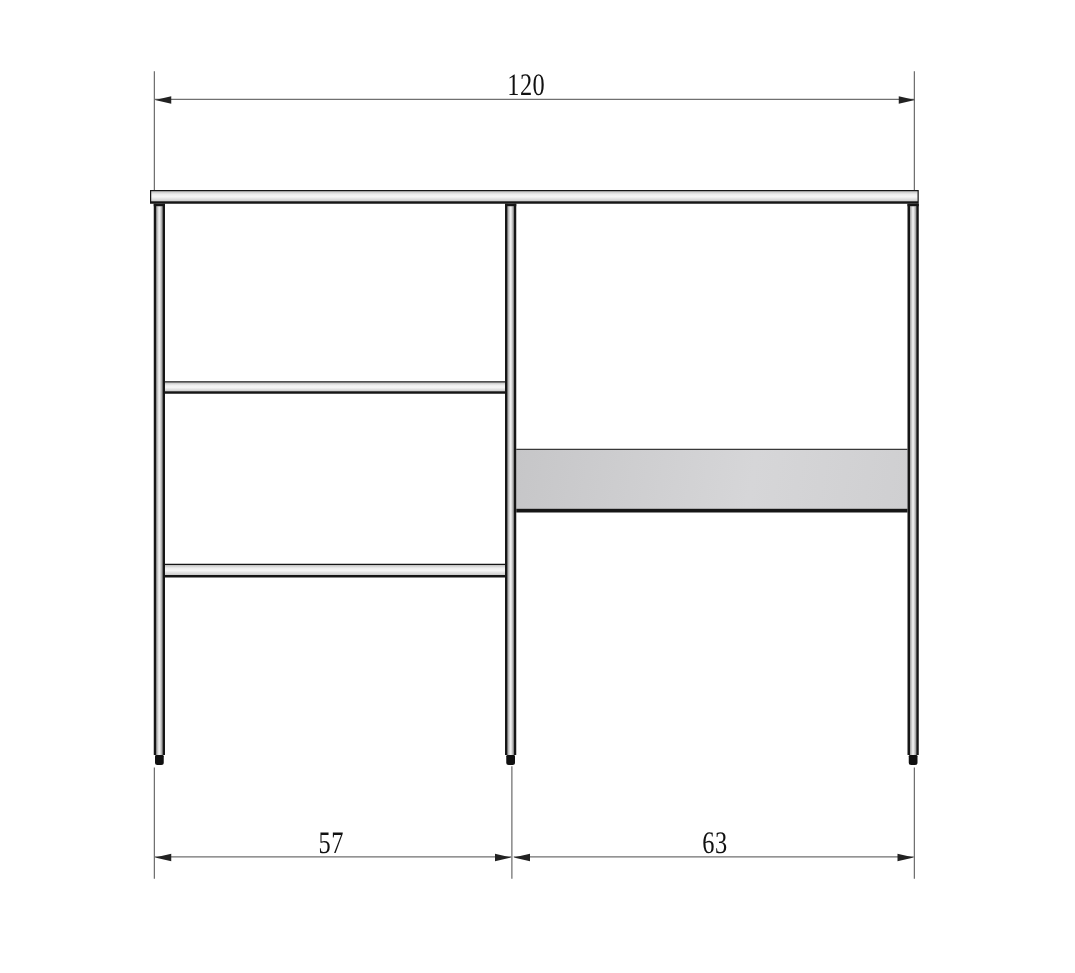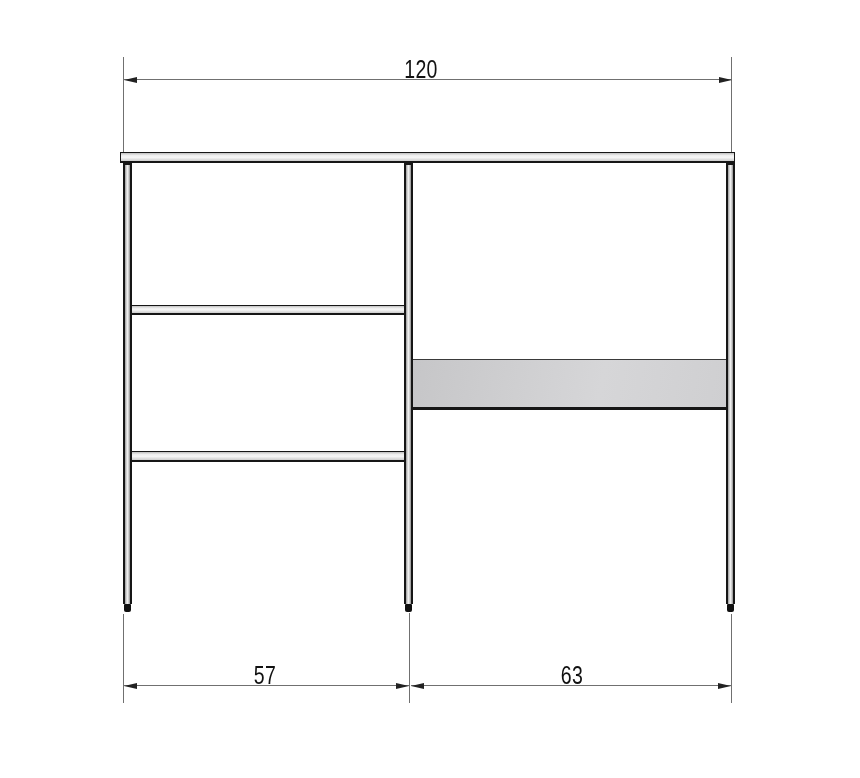--- a/index.html
+++ b/index.html
@@ -1,21 +1,21 @@
 <!DOCTYPE html>
 <html><head>
 <meta charset="utf-8">
 <style>
   html,body{margin:0;padding:0;background:#ffffff;}
   #scene{
     position:relative;
     width:860px;height:778px;
     background:#ffffff;
     overflow:hidden;
-    font-family:Liberation Sans, sans-serif;
+    font-family:Liberation Serif, serif;
   }
   
   .dl{position:absolute;height:1px;background:#707070;}           
   .xl{position:absolute;width:1px;background:#707070;}            
   .arr{position:absolute;width:0;height:0;
        border-top:3px solid transparent;border-bottom:3px solid transparent;}
   .arr.a-left{border-right:13px solid #222222;}
   .arr.a-right{border-left:13px solid #222222;}
   .dim-label{
     position:absolute;width:120px;text-align:center;

